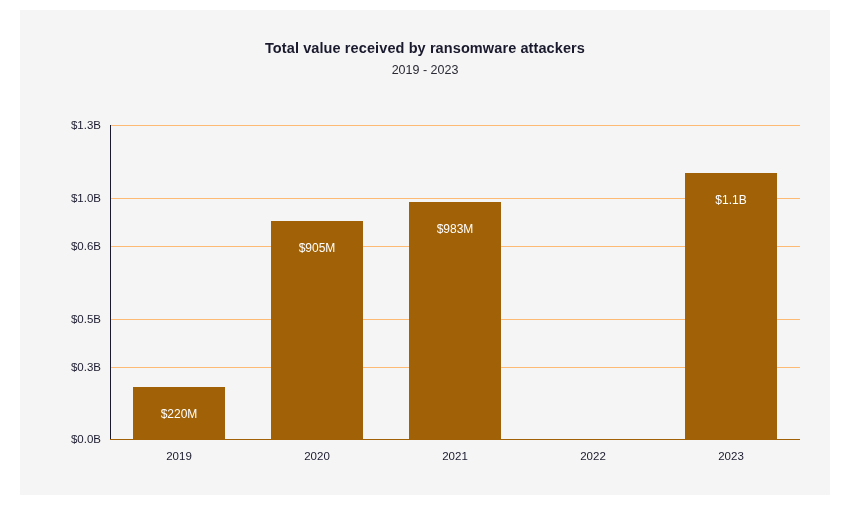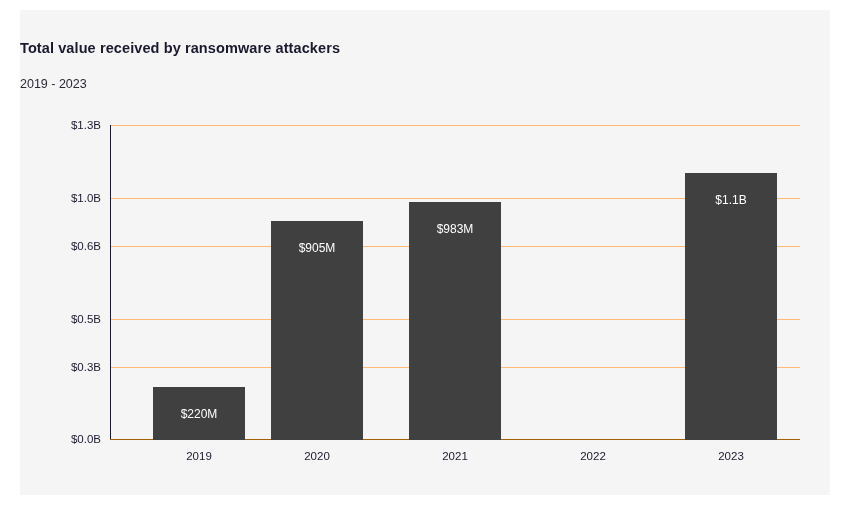--- a/index.html
+++ b/index.html
@@ -20,32 +20,33 @@
     width: 810px;
     height: 485px;
     background: #f5f5f5;
     box-sizing: border-box;
   }
   .titles {
     position: absolute;
     top: 30px;
     left: 0;
     width: 100%;
+    text-align: center;
   }
   .chart-title {
     font-size: 14.5px;
     font-weight: bold;
     color: #1a1a2e;
     letter-spacing: 0.1px;
   }
   .chart-subtitle {
     font-size: 12.5px;
     font-weight: normal;
     color: #2a2a35;
-    margin-top: 21px;
+    margin-top: 7px;
   }
 
   
   .plot-area {
     position: absolute;
     left: 90px;
     top: 115px;
     width: 690px;
     height: 315px;
   }
@@ -92,21 +93,21 @@
     position: absolute;
     bottom: 0;
     height: 100%;
   }
   .bar {
     position: absolute;
     bottom: 0;
     left: 50%;
     transform: translateX(-50%);
     width: 92px;
-    background: #404040;
+    background: #a16207;
   }
   .bar-label {
     position: absolute;
     left: 50%;
     transform: translateX(-50%);
     top: 20px;
     color: #ffffff;
     font-size: 12px;
     white-space: nowrap;
   }
@@ -149,21 +150,21 @@
       <span class="ytick">$0.3B</span>
     </div>
 
     <div class="axis-y"></div>
     <div class="axis-x">
       <span class="ytick">$0.0B</span>
     </div>
 
     <div class="bars">
 
-      <div class="bar-slot" style="left:0%; width:20%;padding-left:40px;">
+      <div class="bar-slot" style="left:0%; width:20%;">
         <div class="bar" style="height:16.923%;">
           <span class="bar-label">$220M</span>
         </div>
         <span class="xtick">2019</span>
       </div>
 
       <div class="bar-slot" style="left:20%; width:20%;">
         <div class="bar" style="height:69.615%;">
           <span class="bar-label">$905M</span>
         </div>

